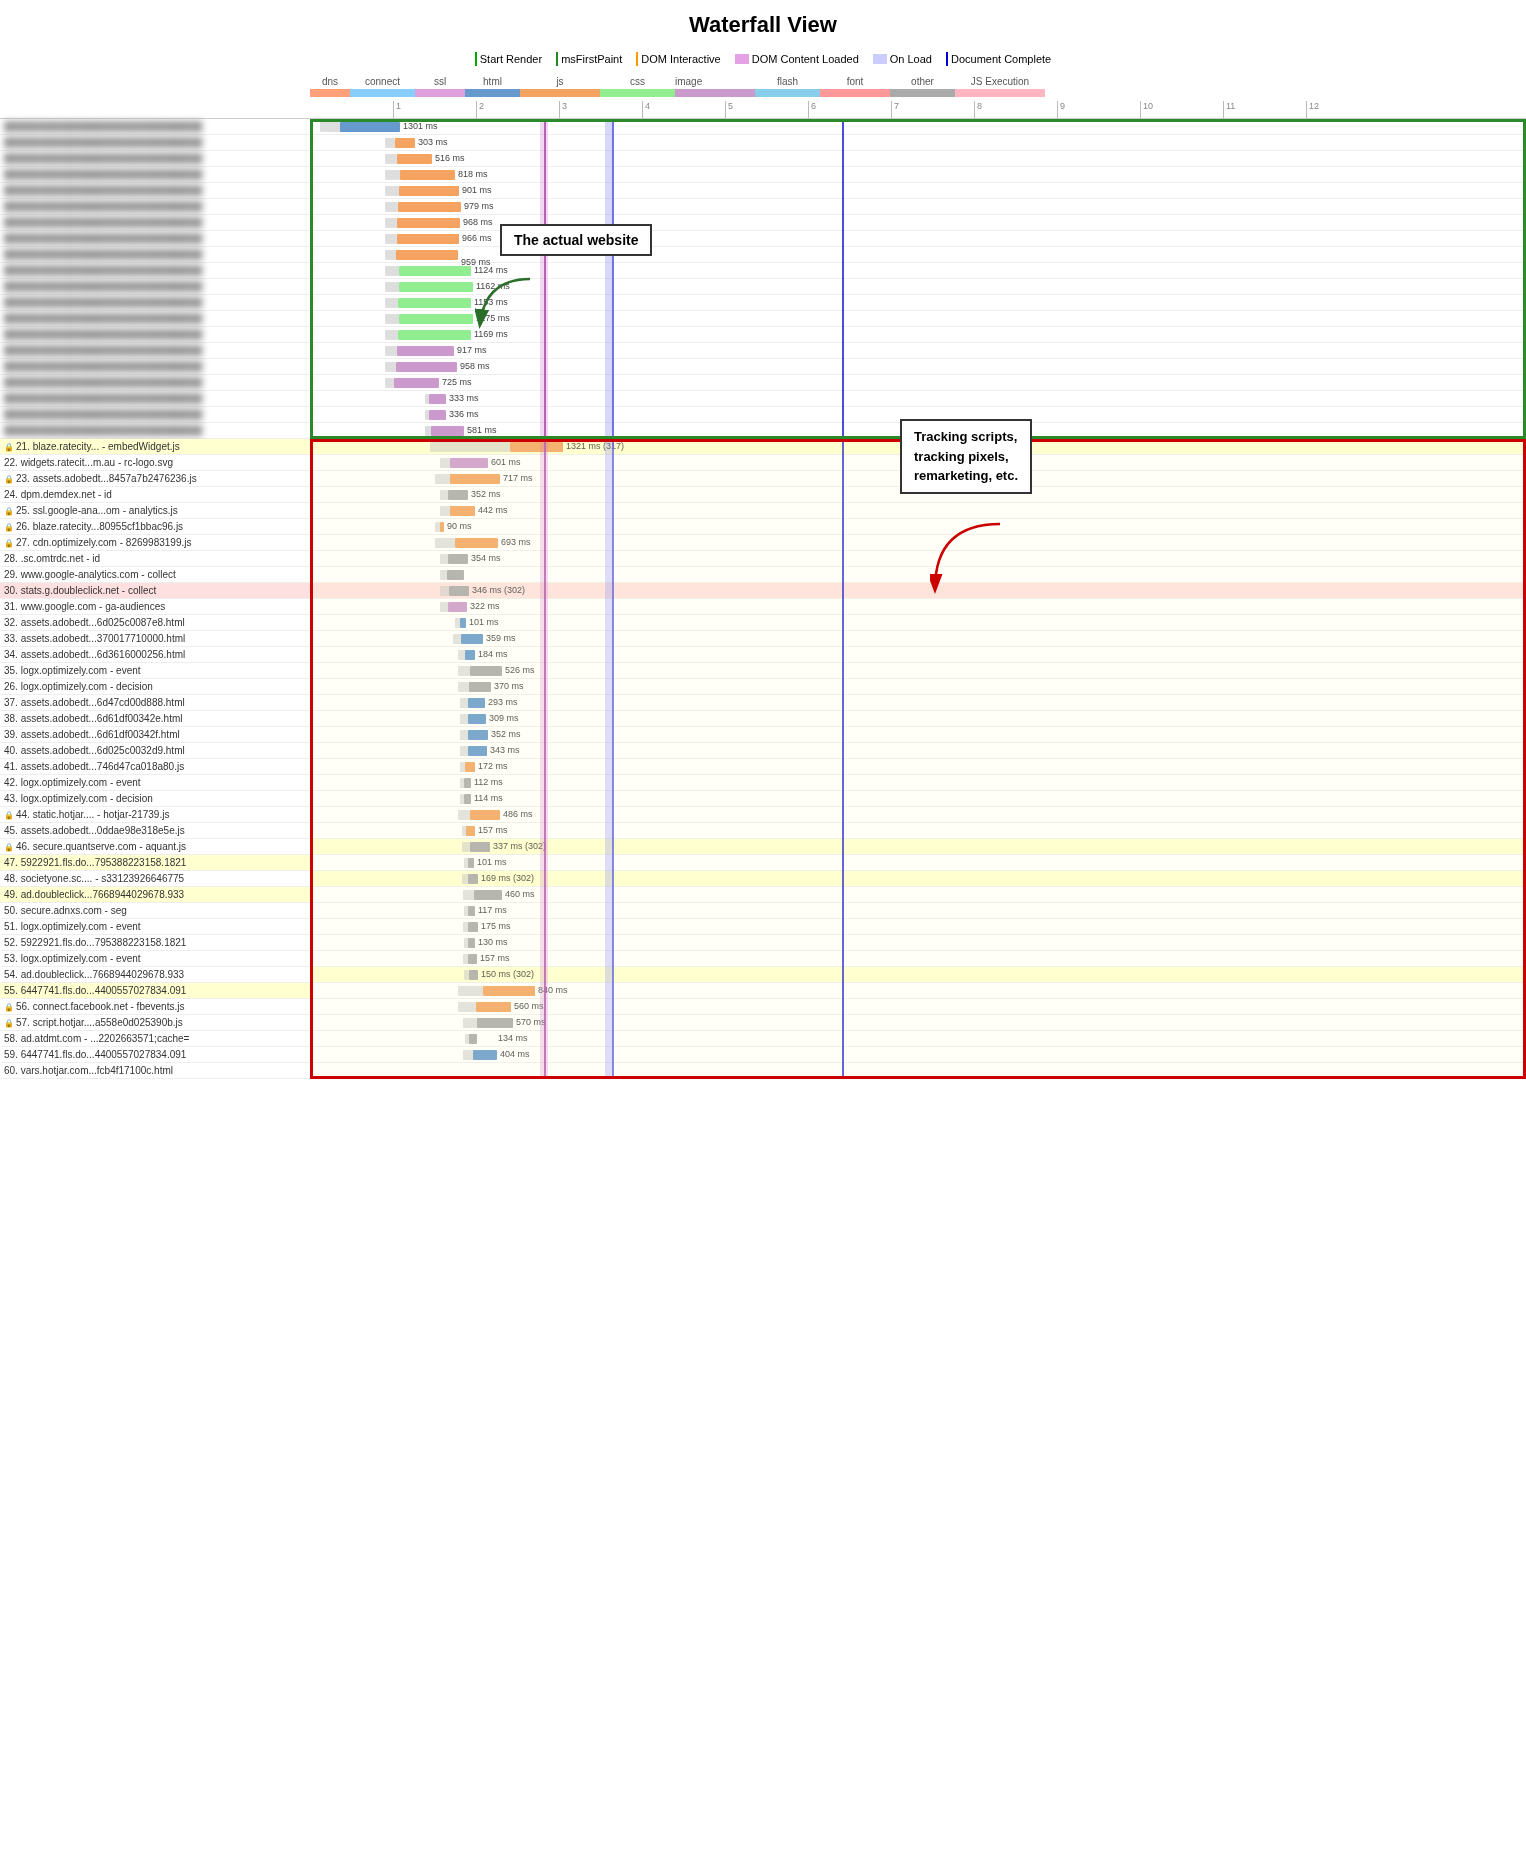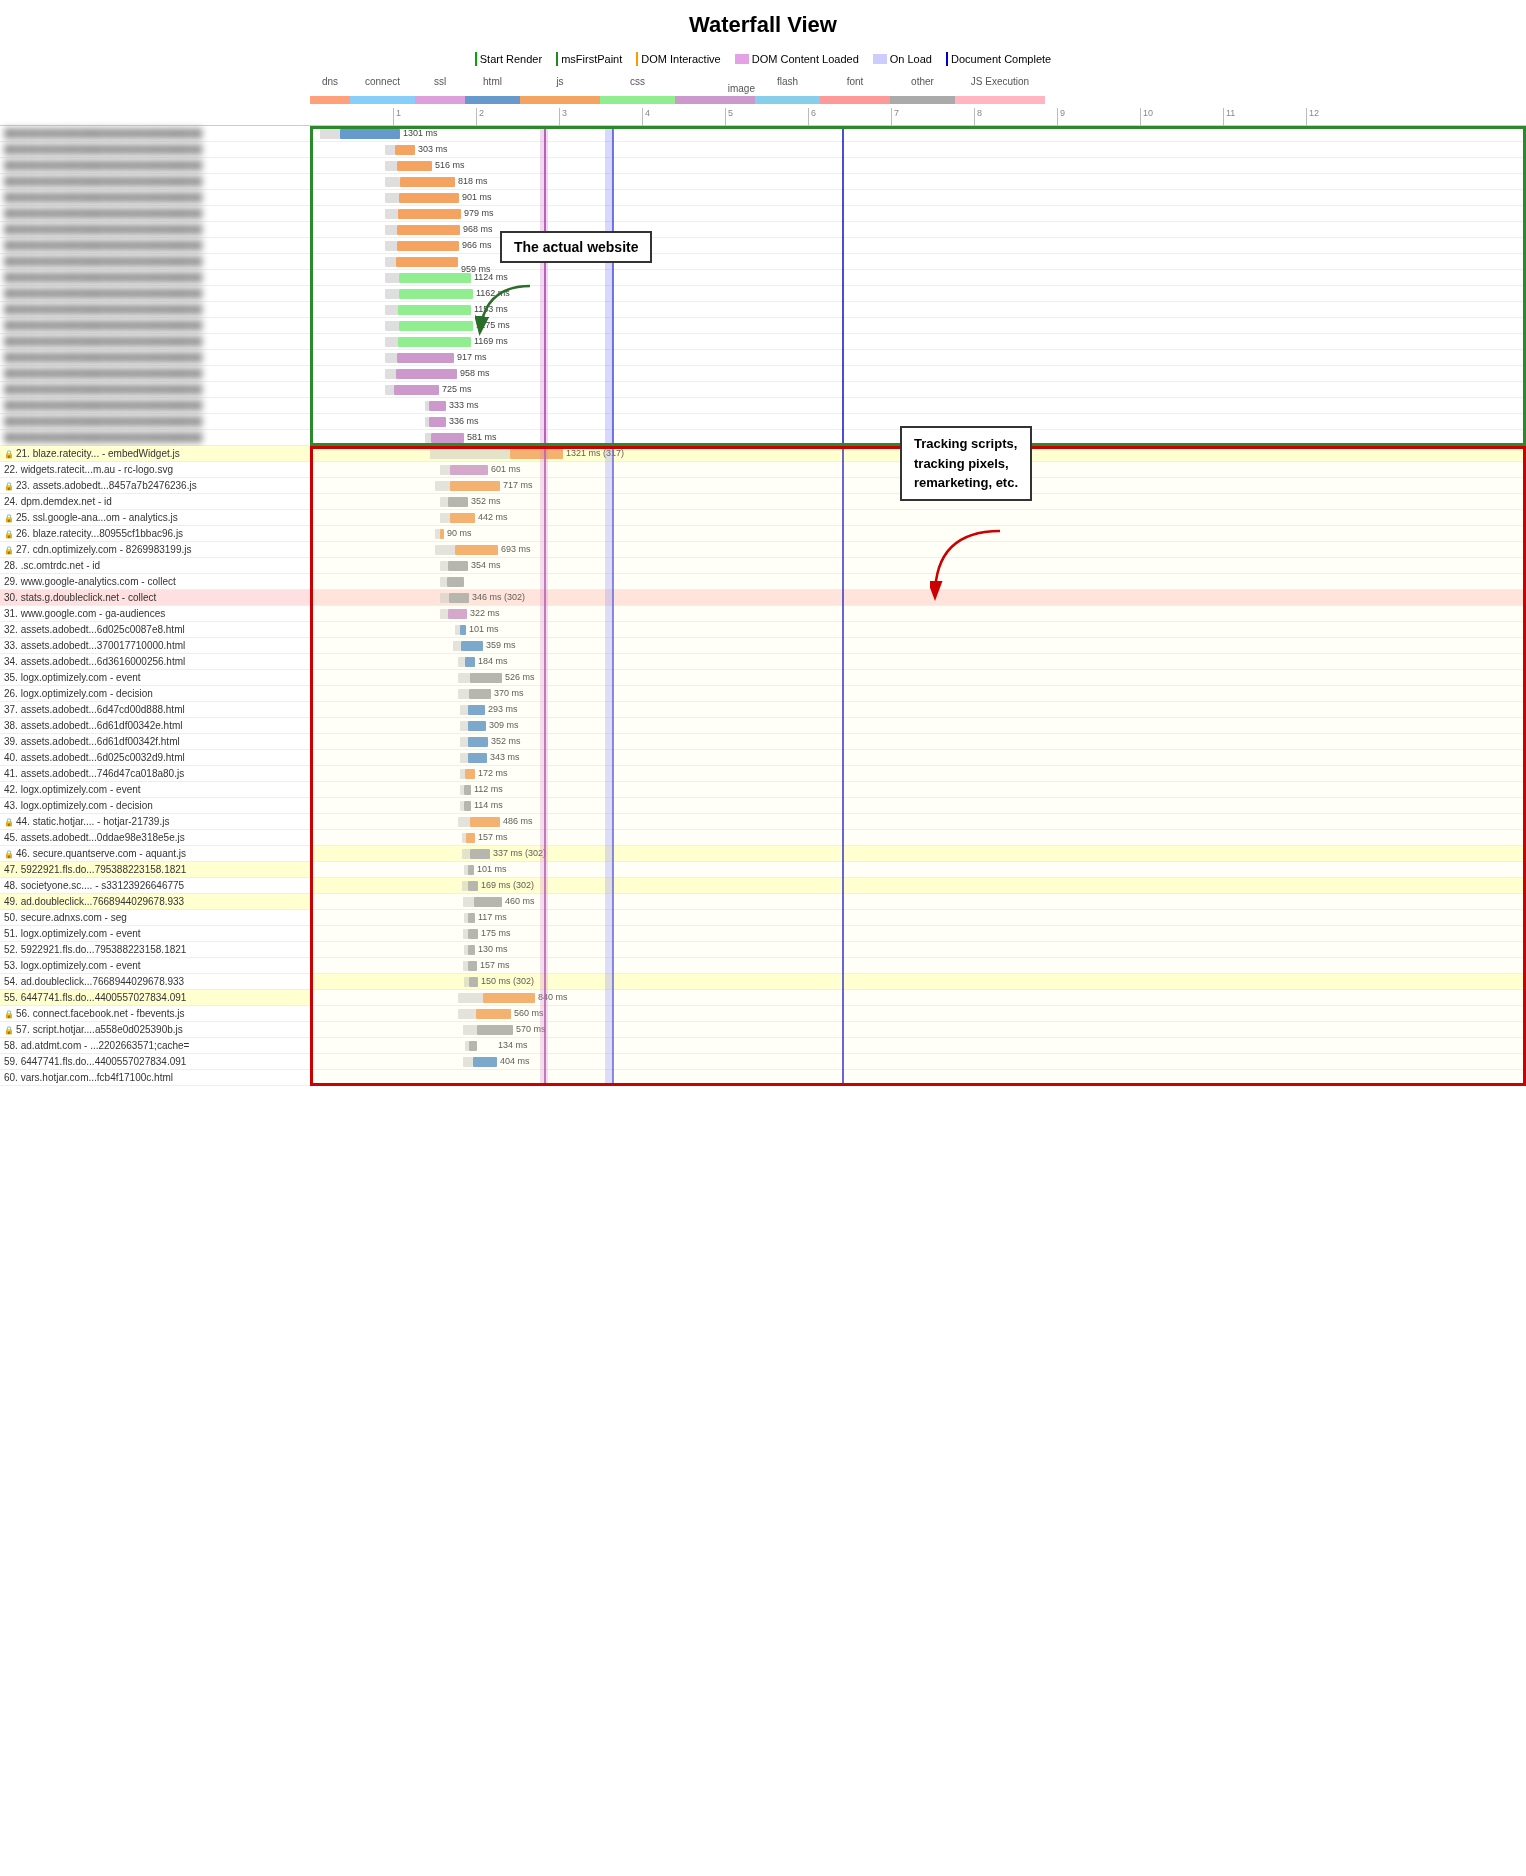--- a/index.html
+++ b/index.html
@@ -89,21 +89,21 @@
 
   <div style="display:flex; flex-direction:column; width:100%;">
 
     <div style="display:flex; padding-left:310px; font-size:10px; color:#555; padding-bottom:2px;">
       <div style="width:40px; text-align:center;">dns</div>
       <div style="width:65px; text-align:center;">connect</div>
       <div style="width:50px; text-align:center;">ssl</div>
       <div style="width:55px; text-align:center;">html</div>
       <div style="width:80px; text-align:center;">js</div>
       <div style="width:75px; text-align:center;">css</div>
-      <div style="width:80px; text-align:right;margin-top:7px;">image</div>
+      <div style="width:80px; text-align:left;">image</div>
       <div style="width:65px; text-align:center;">flash</div>
       <div style="width:70px; text-align:center;">font</div>
       <div style="width:65px; text-align:center;">other</div>
       <div style="width:90px; text-align:center;">JS Execution</div>
     </div>
 
     <div style="display:flex; padding-left:310px; height:8px; margin-bottom:4px;">
       <div style="width:40px; height:8px; background:#ffa07a;"></div>
       <div style="width:65px; height:8px; background:#87cefa;"></div>
       <div style="width:50px; height:8px; background:#dda0dd;"></div>

